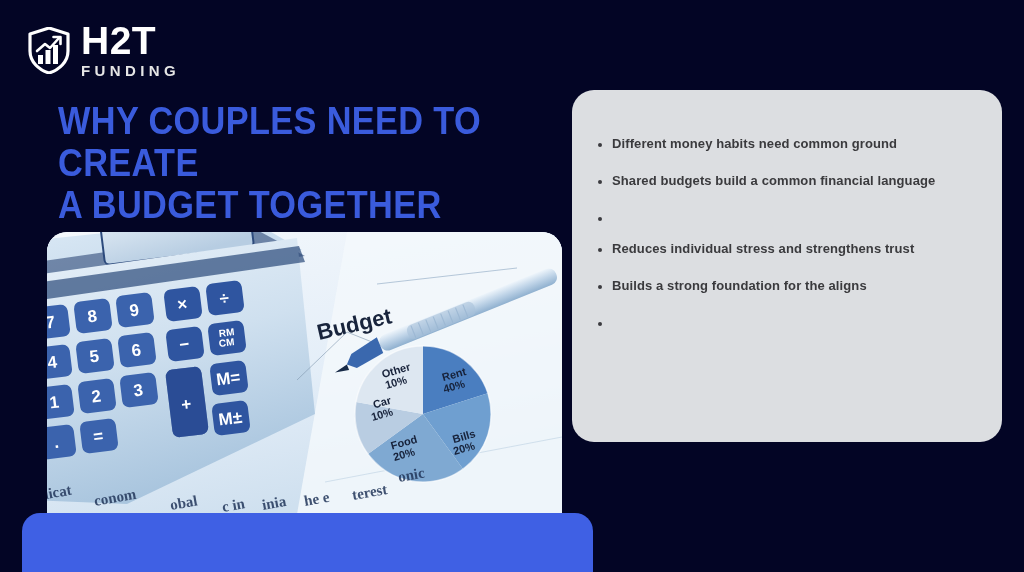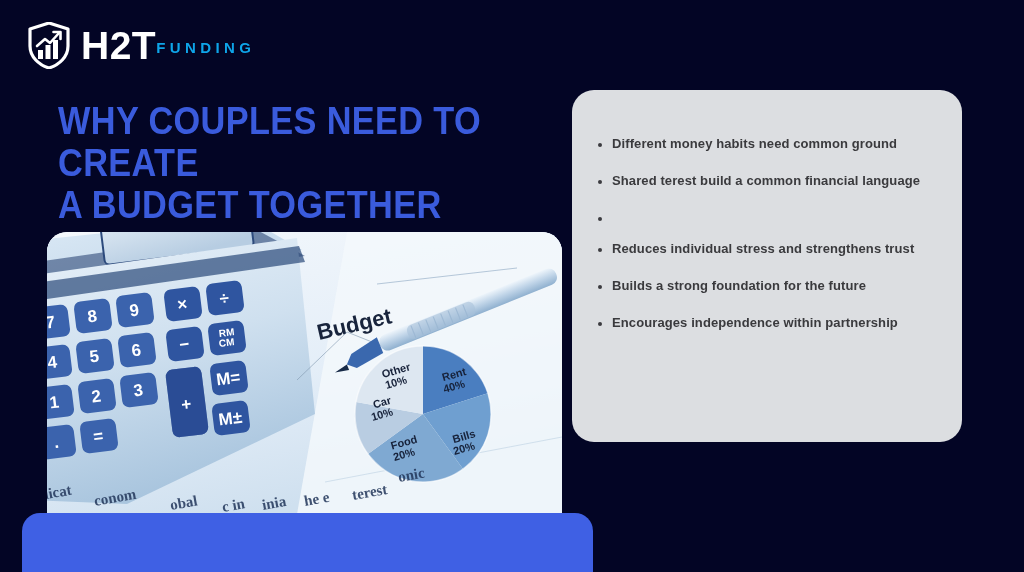--- a/index.html
+++ b/index.html
@@ -7,44 +7,44 @@
   body {
     background:#030525;
     font-family:"Liberation Sans", sans-serif;
     position:relative;
     overflow:hidden;
   }
 
   
   .logo { position:absolute; left:28px; top:22px; display:flex; align-items:center; gap:11px; }
   .logo-shield { width:42px; height:47px; flex:none; }
-  .logo-wordmark { display:flex; flex-direction:row; line-height:1;align-items:center; }
+  .logo-wordmark { display:flex; flex-direction:column; line-height:1; }
   .logo-h2t {
     font-size:39px; font-weight:bold; color:#ffffff;
     letter-spacing:0.5px; line-height:0.95;
   }
   .logo-funding {
-    font-size:15px; font-weight:bold; color:#0ea5e9;
+    font-size:15px; font-weight:bold; color:#e5e5e5;
     letter-spacing:4.4px; margin-top:4px;
   }
 
   
   .headline {
     position:absolute; left:58px; top:100px; width:520px;
     font-size:39px; font-weight:bold; color:#3a5bdc;
     letter-spacing:0.4px; line-height:1.08;
     text-transform:uppercase;
     transform:scaleX(0.88); transform-origin:left top;
     white-space:pre-line;
   }
 
   
   .bullet-card {
     position:absolute; left:572px; top:90px;
-    width:390px; height:352px;
+    width:430px; height:352px;
     background:#dcdee1; border-radius:22px;
     padding:46px 26px 0 26px;
   }
   .bullet-list { list-style:none; }
   .bullet-item {
     display:flex; align-items:flex-start; gap:10px;
     margin-bottom:20.5px;
   }
   .bullet-dot {
     width:4px; height:4px; border-radius:50%;
@@ -94,36 +94,35 @@
 a budget together</h1>
 
 <div class="bullet-card">
   <ul class="bullet-list">
     <li class="bullet-item">
       <span class="bullet-dot"></span>
       <span class="bullet-text">Different money habits need common ground</span>
     </li>
     <li class="bullet-item">
       <span class="bullet-dot"></span>
-      <span class="bullet-text">Shared terest build a common financial language</span>
+      <span class="bullet-text">Shared budgets build a common financial language</span>
     </li>
     <li class="bullet-item">
       <span class="bullet-dot"></span>
     </li>
     <li class="bullet-item">
       <span class="bullet-dot"></span>
       <span class="bullet-text">Reduces individual stress and strengthens trust</span>
     </li>
     <li class="bullet-item">
       <span class="bullet-dot"></span>
-      <span class="bullet-text">Builds a strong foundation for the future</span>
-    </li>
-    <li class="bullet-item">
-      <span class="bullet-dot"></span>
-      <span class="bullet-text">Encourages independence within partnership</span>
+      <span class="bullet-text">Builds a strong foundation for the aligns</span>
+    </li>
+    <li class="bullet-item">
+      <span class="bullet-dot"></span>
     </li>
   </ul>
 </div>
 
 <div class="photo">
   <svg class="photo-svg" viewBox="0 0 515 282" preserveAspectRatio="xMidYMid slice">
     <defs>
       <linearGradient id="paperG" x1="0" y1="0" x2="0.4" y2="1">
         <stop offset="0" stop-color="#f4f8fc"></stop>
         <stop offset="0.6" stop-color="#e4eef8"></stop>

